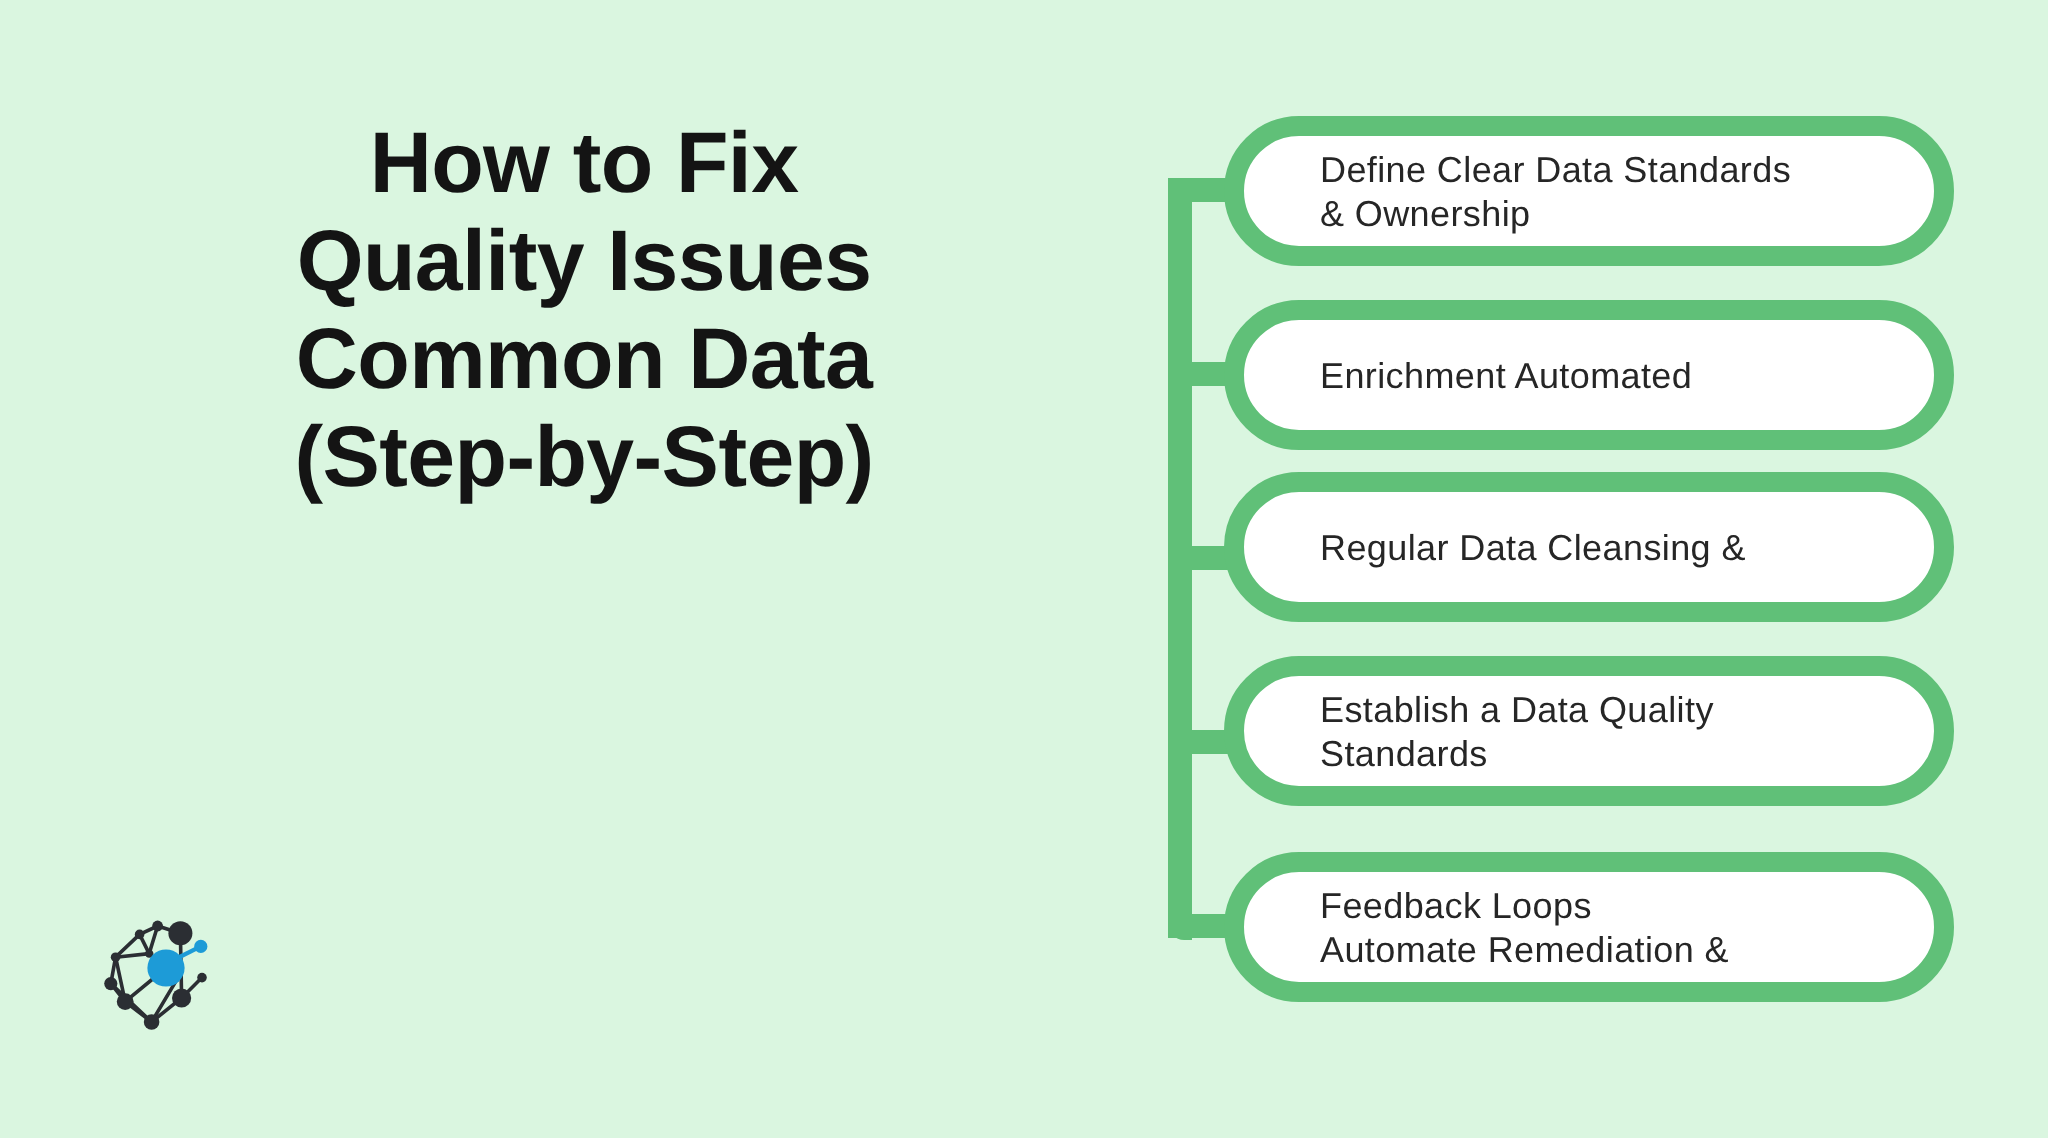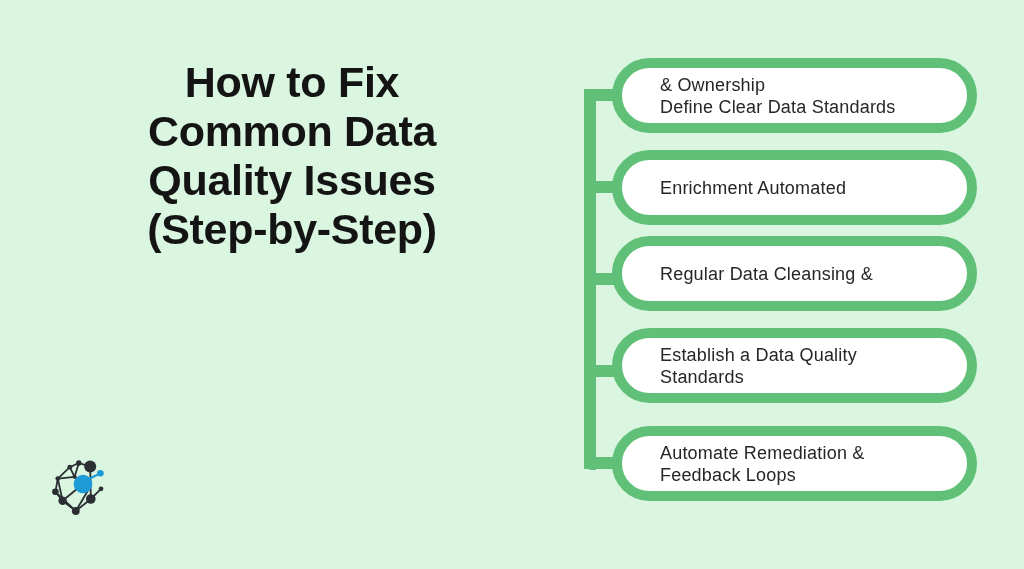--- a/index.html
+++ b/index.html
@@ -79,49 +79,49 @@
     height: 62px;
   }
 </style>
 </head>
 <body>
 
 <div class="canvas">
 
   <div class="title">
     <div>How to Fix</div>
+    <div>Quality Issues</div>
     <div>Common Data</div>
-    <div>Quality Issues</div>
     <div>(Step-by-Step)</div>
   </div>
 
   <div class="spine"></div>
   <div class="stub" style="top:89px"></div>
   <div class="stub" style="top:181px"></div>
   <div class="stub" style="top:273px"></div>
   <div class="stub" style="top:365px"></div>
   <div class="stub" style="top:457px"></div>
 
   <div class="pill" style="top:58px">
+    <span>Define Clear Data Standards</span>
     <span>&amp; Ownership</span>
-    <span>Define Clear Data Standards</span>
   </div>
   <div class="pill" style="top:150px">
     <span>Enrichment Automated</span>
   </div>
   <div class="pill" style="top:236px">
     <span>Regular Data Cleansing &amp;</span>
   </div>
   <div class="pill" style="top:328px">
     <span>Establish a Data Quality</span>
     <span>Standards</span>
   </div>
   <div class="pill" style="top:426px">
+    <span>Feedback Loops</span>
     <span>Automate Remediation &amp;</span>
-    <span>Feedback Loops</span>
   </div>
 
   <svg class="logo" viewBox="0 0 100 100" aria-hidden="true">
     <g stroke="var(--logo-dark, #2b2e33)" stroke-width="3" fill="none" stroke-linecap="round">
       <path d="M33 17 L48 10 L67 16"></path>
       <path d="M33 17 L13 36 L9 58 L21 73 L43 90 L68 70 L85 53"></path>
       <path d="M13 36 L21 73"></path>
       <path d="M9 58 L43 90"></path>
       <path d="M33 17 L41 33"></path>
       <path d="M13 36 L41 33"></path>

